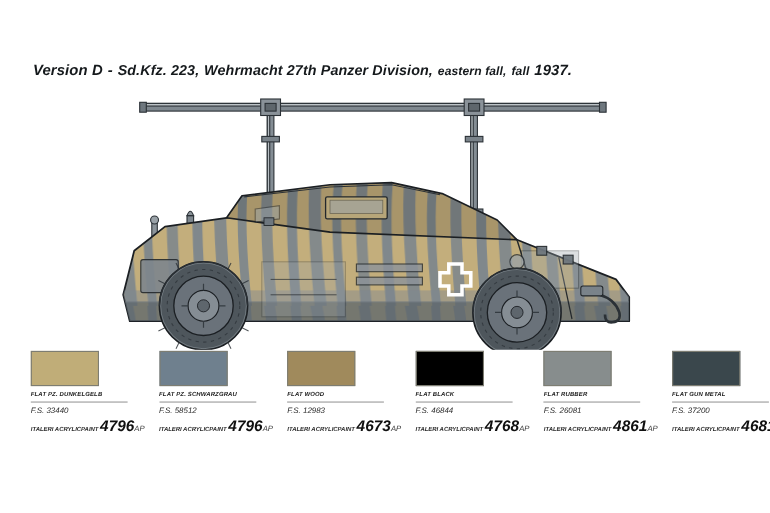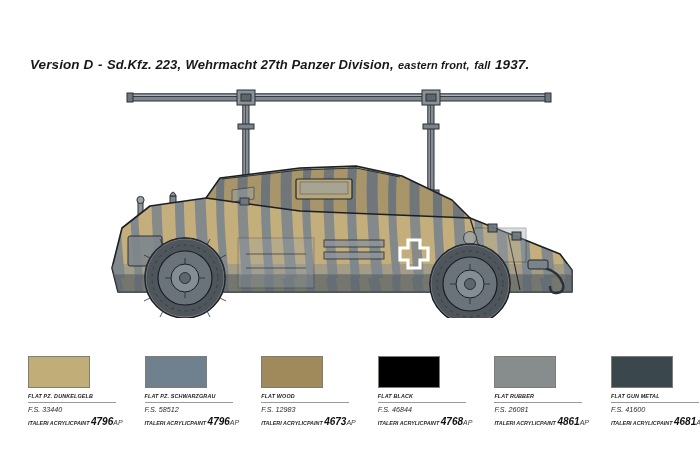--- a/index.html
+++ b/index.html
@@ -25,21 +25,21 @@
   .t-main{font-size:13px;font-weight:bold;}
   .t-small{font-size:11px;font-weight:bold;}
   .t-year{font-size:13.5px;font-weight:bold;}
 
   
   #vehicle-wrap{position:absolute;left:0;top:78px;width:700px;height:240px;}
   #vehicle-svg{display:block;}
 
   
   #paint-row{
-    position:absolute;left:0px;top:354px;width:700px;height:80px;
+    position:absolute;left:0px;top:317px;width:700px;height:80px;
     display:flex;
   }
   .paint-cell{
     width:116.6px;position:relative;
   }
   .sw-box{
     position:absolute;left:28px;top:2px;width:62px;height:32px;
     border:1px solid #7d7d72;box-sizing:border-box;
   }
   .sw-name{
@@ -54,34 +54,34 @@
   }
   .sw-fs{
     position:absolute;left:28px;top:51px;
     font-size:7.2px;color:#2a2a2a;font-style:italic;white-space:nowrap;
   }
   .sw-paint{
     position:absolute;left:28px;top:62px;width:92px;
     font-size:5.4px;color:#2a2a2a;font-style:italic;white-space:nowrap;
     text-transform:uppercase;font-weight:bold;
   }
-  .sw-paint .code{font-size:10px;font-weight:bold;color:#101010;font-style:italic;}
+  .sw-paint .code{font-size:14px;font-weight:bold;color:#101010;font-style:italic;}
   .sw-paint .suffix{font-size:7px;font-weight:normal;color:#3a3a3a;}
 </style>
 </head>
 <body>
 
 <div id="sheet">
 
   <div id="title-bar">
     <span class="t-ver">Version D</span>
     <span class="t-dash">-</span>
     <span class="t-main">Sd.Kfz. 223,</span>
     <span class="t-main">Wehrmacht 27th Panzer Division,</span>
-    <span class="t-small">eastern front,</span>
+    <span class="t-small">eastern fall,</span>
     <span class="t-small">fall</span>
     <span class="t-year">1937.</span>
   </div>
 
   <div id="vehicle-wrap">
   <svg id="vehicle-svg" width="700" height="240" viewBox="0 0 700 240" xmlns="http://www.w3.org/2000/svg">
     <defs>
 
       <pattern id="camo" width="86" height="200" patternUnits="userSpaceOnUse">
         <rect width="86" height="200" fill="#c3ae7c"></rect>
@@ -290,21 +290,21 @@
       <div class="sw-paint">
         <span>Italeri AcrylicPaint</span>
         <span class="code">4861</span><span class="suffix">AP</span>
       </div>
     </div>
 
     <div class="paint-cell">
       <div class="sw-box" style="background:#3a474c"></div>
       <div class="sw-name">Flat Gun Metal</div>
       <div class="sw-rule"></div>
-      <div class="sw-fs">F.S. 41600</div>
+      <div class="sw-fs">F.S. 37200</div>
       <div class="sw-paint">
         <span>Italeri AcrylicPaint</span>
         <span class="code">4681</span><span class="suffix">AP</span>
       </div>
     </div>
 
   </div>
 </div>
 
 </body></html>

